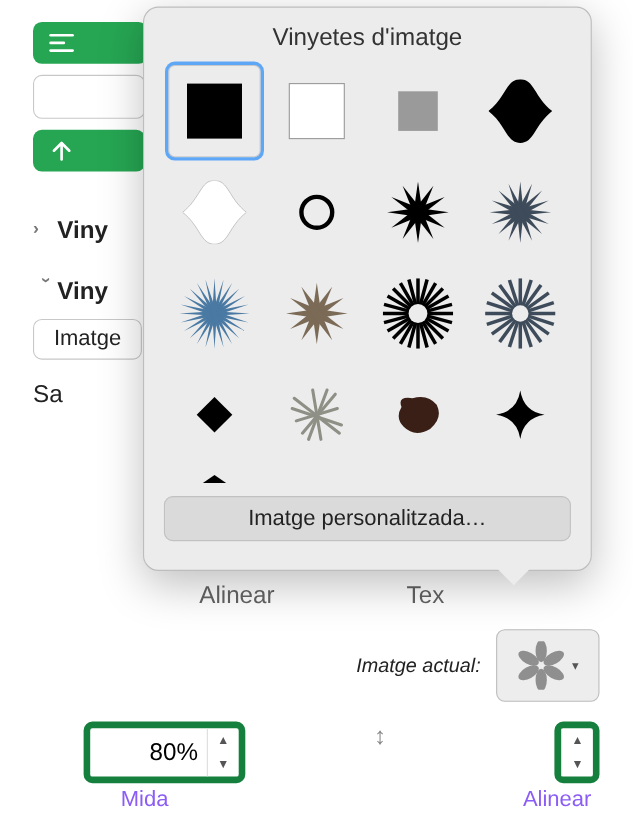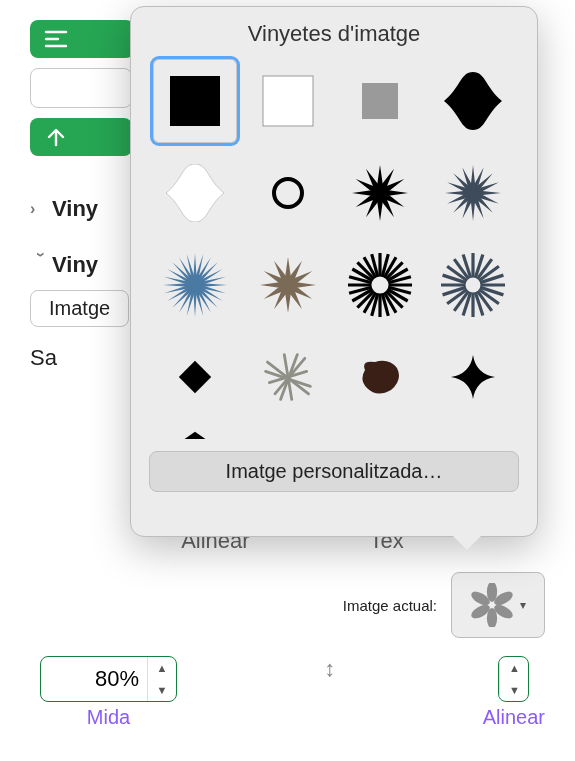--- a/index.html
+++ b/index.html
@@ -48,21 +48,21 @@
   .popover {
     position: absolute;
     left: 130px;
     top: 6px;
     width: 406px;
     background: #ececec;
     border: 1px solid #bdbdbd;
     border-radius: 14px;
     box-shadow: 0 12px 40px rgba(0,0,0,.25);
     z-index: 50;
-    padding-bottom: 28px;
+    padding-bottom: 10px;
   }
   .popover::after { 
     content: "";
     position: absolute;
     bottom: -14px;
     left: 320px;
     width: 0; height: 0;
     border-left: 16px solid transparent;
     border-right: 16px solid transparent;
     border-top: 16px solid #ececec;
@@ -100,37 +100,38 @@
   }
   
   .controls {
     position: absolute;
     left: 40px; right: 30px;
     top: 528px;
     font-size: 22px;
   }
   .pair { display:flex; gap:30px; justify-content: space-between; }
   .current-row { display:flex; align-items:center; justify-content: flex-end; gap:14px; margin:18px 0 18px 0;}
-  .current-label { font-size:15px; }
+  .current-label { font-size:18px;font-style:italic; }
   .image-well {
     width: 92px; height: 64px;
     background:#ededed;
     border:1px solid #bcbcbc;
     border-radius:8px;
     display:flex; align-items:center; justify-content:center;
     gap:6px;
   }
   .image-well svg { width:44px; height:44px; }
   .spin {
     display:flex; align-items:center;
-    border:1px solid #15803d;
+    border:6px solid #15803d;
     border-radius:8px;
     height:44px;
     background:#fff;
     overflow:hidden;
+    margin-left:36px;
   }
   .spin input {
     border:none; font-size:22px; width:90px; text-align:right; padding:0 8px;
     outline:none; background:transparent;
   }
   .spin .steppers {
     border-left:1px solid #ddd;
     display:flex; flex-direction:column;
     width:28px; height:100%;
   }

